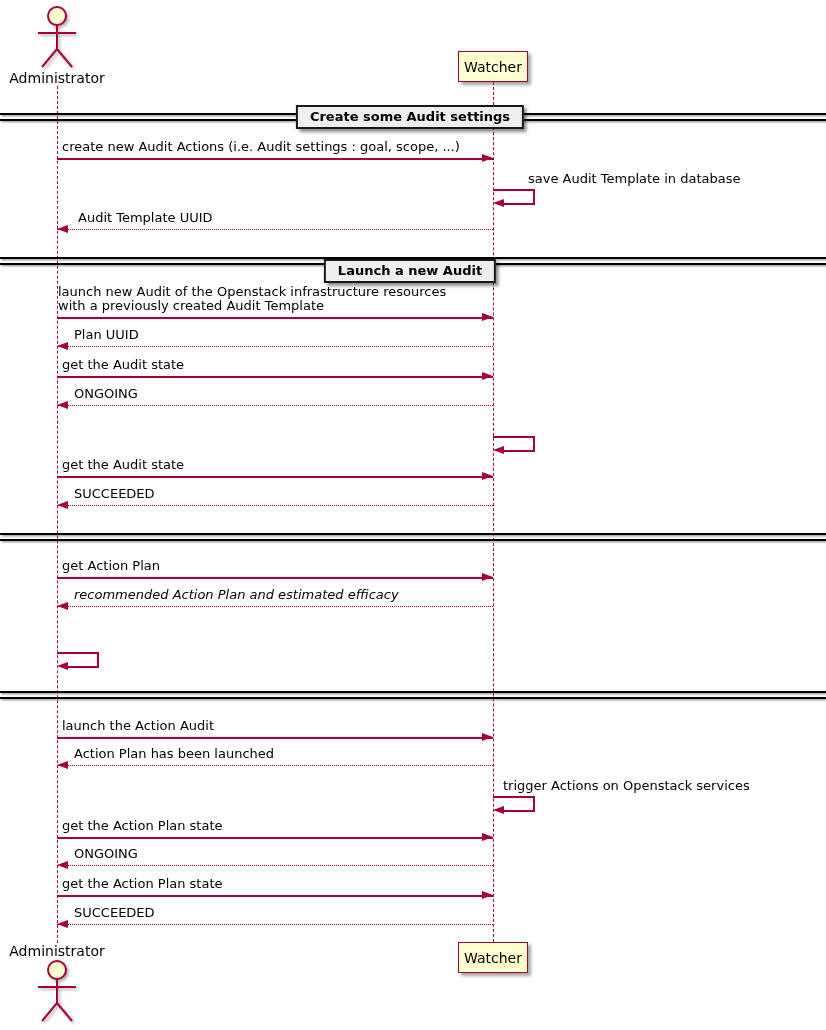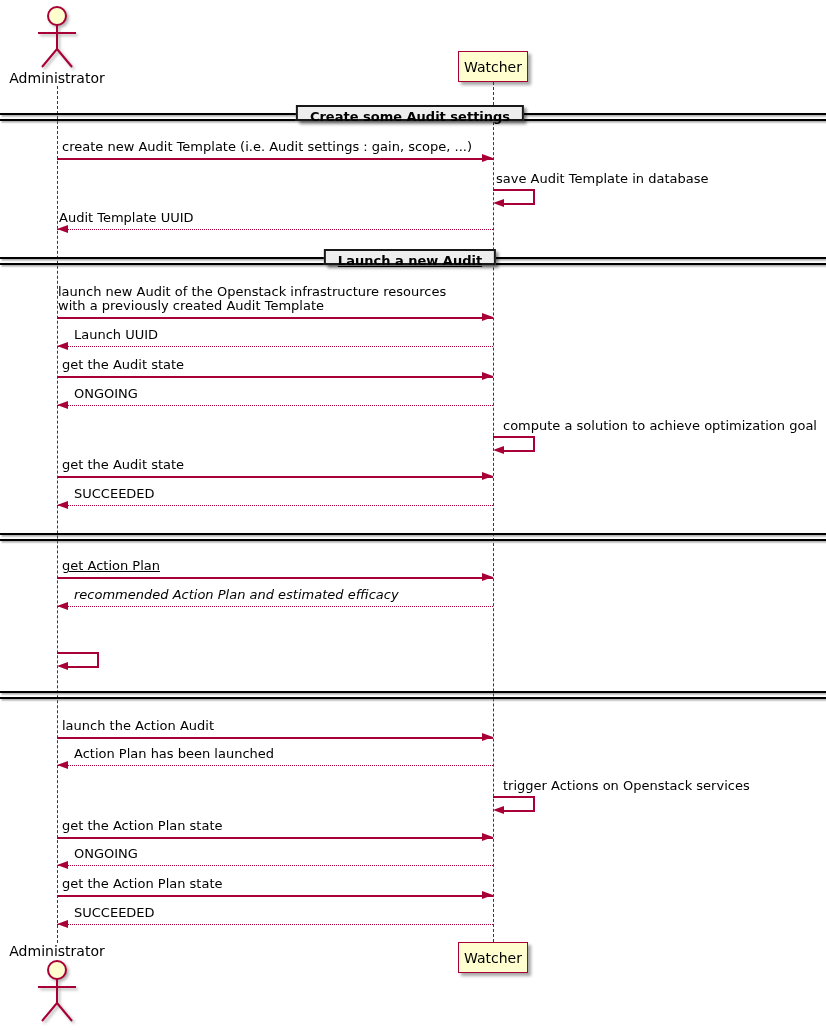--- a/index.html
+++ b/index.html
@@ -12,21 +12,21 @@
   .msg-label { position:absolute; font-size:13px; line-height:14.6px; color:var(--text); white-space:pre; }
   .msg-line { position:absolute; height:0; }
   .msg-line.solid  { border-top:2px solid var(--accent); }
   .msg-line.dotted { border-top:1.6px dotted var(--accent); }
   .vline { position:absolute; width:0; border-left:2px solid var(--accent); }
   .arrow { position:absolute; width:0; height:0; border-top:4.5px solid transparent; border-bottom:4.5px solid transparent; }
   .arrow.right { border-left:11px solid var(--accent); }
   .arrow.left  { border-right:11px solid var(--accent); }
   .divider-line { position:absolute; height:2px; background:#000; box-shadow:1.5px 1.5px 1.5px rgba(110,110,110,.65); }
   .divider-box {
-    position:absolute; transform:translateX(-50%); height:16px; line-height:20px;
+    position:absolute; transform:translateX(-50%); height:24px; line-height:20px;
     padding:0 12px; background:var(--divider-fill); border:2px solid var(--divider-border);
     font-weight:bold; font-size:13px; color:var(--text); white-space:nowrap;
     box-shadow:3px 3px 3px rgba(0,0,0,.45);
   }
   .pbox {
     position:absolute; background:var(--pfill); border:1.8px solid var(--accent);
     box-shadow:3px 3px 3px rgba(0,0,0,.35); font-size:14px; color:var(--text);
     display:flex; align-items:center; justify-content:center;
   }
   .actor-label { position:absolute; font-size:14px; color:var(--text); white-space:nowrap; transform:translateX(-50%); }
@@ -63,61 +63,60 @@
     </g>
   </svg>
 
   <div class="pbox" style="left:458px;top:942px;width:70px;height:31px">Watcher</div>
 
 <div class="lifeline" style="left: 57px; top: 86px; height: 857px;"></div>
     <div class="lifeline" style="left: 493px; top: 82px; height: 860px;"></div>
     <div class="divider-line" style="left: 0px; top: 113px; width: 826px;"></div>
     <div class="divider-line" style="left: 0px; top: 119px; width: 826px;"></div>
     <div class="divider-box" style="left: 410px; top: 105px;">Create some Audit settings</div>
-    <div class="msg-label" style="left: 62px; bottom: 875px;">create new Audit Template (i.e. Audit settings : gain, scope, ...)</div>
+    <div class="msg-label" style="left: 62px; bottom: 875px;">create new Audit Actions (i.e. Audit settings : goal, scope, ...)</div>
     <div class="msg-line solid" style="left: 57px; top: 158px; width: 436px;"></div>
     <div class="arrow right" style="left: 482px; top: 154px;"></div>
-    <div class="msg-label" style="left: 496px; bottom: 843px;">save Audit Template in database</div>
+    <div class="msg-label" style="left: 528px; bottom: 843px;">save Audit Template in database</div>
     <div class="msg-line solid" style="left: 493px; top: 189px; width: 42px;"></div>
     <div class="vline" style="left: 533px; top: 190px; height: 14px;"></div>
     <div class="msg-line solid" style="left: 502px; top: 203px; width: 33px;"></div>
     <div class="arrow left" style="left: 493px; top: 199px;"></div>
-    <div class="msg-label" style="left: 59px; bottom: 804px; text-align: right;">Audit Template UUID</div>
+    <div class="msg-label" style="left: 78px; bottom: 804px; text-align: right;">Audit Template UUID</div>
     <div class="msg-line dotted" style="left: 57px; top: 229px; width: 436px;"></div>
     <div class="arrow left" style="left: 57px; top: 225px;"></div>
     <div class="divider-line" style="left: 0px; top: 257px; width: 826px;"></div>
     <div class="divider-line" style="left: 0px; top: 263px; width: 826px;"></div>
-    <div class="divider-box" style="left: 410px; top: 249px; text-decoration: underline;">Launch a new Audit</div>
+    <div class="divider-box" style="left: 410px; top: 259px;">Launch a new Audit</div>
     <div class="msg-label" style="left: 58px; bottom: 716px;">launch new Audit of the Openstack infrastructure resources
 with a previously created Audit Template</div>
     <div class="msg-line solid" style="left: 57px; top: 317px; width: 436px;"></div>
     <div class="arrow right" style="left: 482px; top: 313px;"></div>
-    <div class="msg-label" style="left: 74px; bottom: 687px;">Launch UUID</div>
+    <div class="msg-label" style="left: 74px; bottom: 687px;">Plan UUID</div>
     <div class="msg-line dotted" style="left: 57px; top: 346px; width: 436px;"></div>
     <div class="arrow left" style="left: 57px; top: 342px;"></div>
     <div class="msg-label" style="left: 62px; bottom: 657px;">get the Audit state</div>
     <div class="msg-line solid" style="left: 57px; top: 376px; width: 436px;"></div>
     <div class="arrow right" style="left: 482px; top: 372px;"></div>
     <div class="msg-label" style="left: 74px; bottom: 628px;">ONGOING</div>
     <div class="msg-line dotted" style="left: 57px; top: 405px; width: 436px;"></div>
     <div class="arrow left" style="left: 57px; top: 401px;"></div>
-    <div class="msg-label" style="left: 503px; bottom: 596px;">compute a solution to achieve optimization goal</div>
     <div class="msg-line solid" style="left: 493px; top: 436px; width: 42px;"></div>
     <div class="vline" style="left: 533px; top: 437px; height: 14px;"></div>
     <div class="msg-line solid" style="left: 502px; top: 450px; width: 33px;"></div>
     <div class="arrow left" style="left: 493px; top: 446px;"></div>
     <div class="msg-label" style="left: 62px; bottom: 557px;">get the Audit state</div>
     <div class="msg-line solid" style="left: 57px; top: 476px; width: 436px;"></div>
     <div class="arrow right" style="left: 482px; top: 472px;"></div>
     <div class="msg-label" style="left: 74px; bottom: 528px;">SUCCEEDED</div>
     <div class="msg-line dotted" style="left: 57px; top: 505px; width: 436px;"></div>
     <div class="arrow left" style="left: 57px; top: 501px;"></div>
     <div class="divider-line" style="left: 0px; top: 533px; width: 826px;"></div>
     <div class="divider-line" style="left: 0px; top: 539px; width: 826px;"></div>
-    <div class="msg-label" style="left: 62px; bottom: 456px; text-decoration: underline;">get Action Plan</div>
+    <div class="msg-label" style="left: 62px; bottom: 456px;">get Action Plan</div>
     <div class="msg-line solid" style="left: 57px; top: 577px; width: 436px;"></div>
     <div class="arrow right" style="left: 482px; top: 573px;"></div>
     <div class="msg-label" style="left: 74px; bottom: 427px; font-style: italic;">recommended Action Plan and estimated efficacy</div>
     <div class="msg-line dotted" style="left: 57px; top: 606px; width: 436px;"></div>
     <div class="arrow left" style="left: 57px; top: 602px;"></div>
     <div class="msg-line solid" style="left: 57px; top: 652px; width: 42px;"></div>
     <div class="vline" style="left: 97px; top: 653px; height: 14px;"></div>
     <div class="msg-line solid" style="left: 66px; top: 666px; width: 33px;"></div>
     <div class="arrow left" style="left: 57px; top: 662px;"></div>
     <div class="divider-line" style="left: 0px; top: 691px; width: 826px;"></div>

